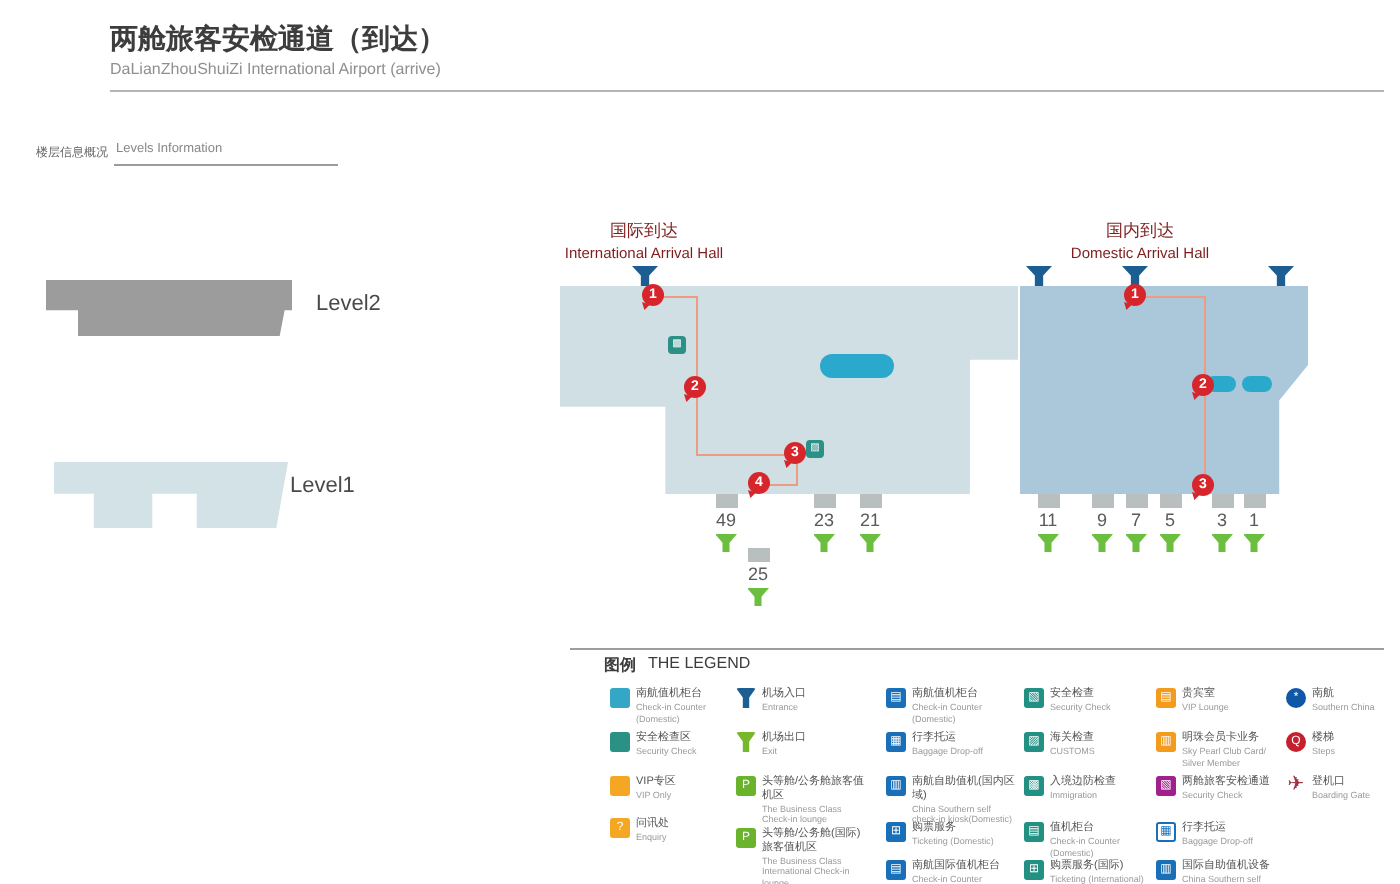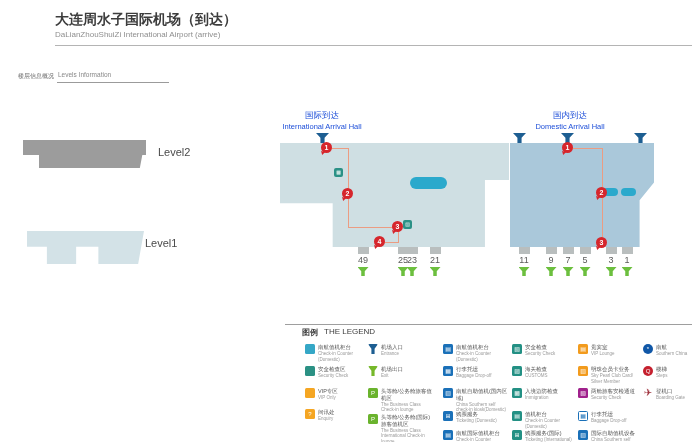--- a/index.html
+++ b/index.html
@@ -12,21 +12,21 @@
   .subtitle{left:55px;top:30px;font-size:8px;color:#8f8f8f;}
   .hline{height:1px;background:#b4b4b4;}
 
   
   .lv-zh{left:18px;top:72px;font-size:6px;color:#666;}
   .lv-en{left:58px;top:71px;font-size:6.5px;color:#888;}
   .shape{position:absolute;}
   .lv-label{font-size:11px;color:#4a4a4a;}
 
   
-  .hall-label{width:110px;text-align:center;color:#1d4ed8;}
+  .hall-label{width:110px;text-align:center;color:#7f1d1d;}
   .hall-zh{font-size:8.5px;display:block;}
   .hall-en{font-size:7.5px;display:block;}
   .funnel{clip-path:polygon(0 0,100% 0,66% 48%,66% 100%,34% 100%,34% 48%);}
   .entrance{width:13px;height:10px;background:#1d5e92;}
   .belt{background:#2ba9cc;border-radius:6px;}
   .rl{background:#eb9c82;}
   .pin{width:11px;height:11px;background:#d6262c;border-radius:50%;color:#fff;
        font-size:7px;font-weight:bold;text-align:center;line-height:11px;z-index:5;}
   .pin:after{content:"";position:absolute;left:0;bottom:-2px;width:4px;height:4px;
        background:#d6262c;clip-path:polygon(0 0,100% 30%,30% 100%);}
@@ -48,21 +48,21 @@
   .ic.circ{border-radius:50%;}
   .ic.outl{background:#fff;border:1px solid #1a70b8;color:#1a70b8;width:8px;height:8px;line-height:8px;}
   .ic.plane{background:none;color:#a03540;font-size:10px;line-height:10px;}
   .lt{display:block;}
   .lzh{display:block;font-size:5.5px;color:#555;line-height:1.25;}
   .len{display:block;font-size:4.5px;color:#9a9a9a;line-height:1.25;}
 </style>
 </head>
 <body>
 
-<div class="abs title">大连周水子国际机场（到达）</div>
+<div class="abs title">两舱旅客安检通道（到达）</div>
 <div class="abs subtitle">DaLianZhouShuiZi International Airport (arrive)</div>
 <div class="abs hline" style="left:55px;top:45px;width:637px;"></div>
 
 <div class="abs lv-zh">楼层信息概况</div>
 <div class="abs lv-en">Levels Information</div>
 <div class="abs hline" style="left:57px;top:82px;width:112px;background:#9b9b9b;"></div>
 
 <div class="shape" style="left:23px;top:140px;width:123px;height:28px;background:#9c9c9c;
      clip-path:polygon(0 0,100% 0,100% 54%,97% 54%,95% 100%,13% 100%,13% 54%,0 54%);"></div>
 <div class="abs lv-label" style="left:158px;top:146px;">Level2</div>
@@ -112,21 +112,21 @@
 <div class="abs pin" style="left:596px;top:237px;"><span>3</span></div>
 
 <div class="abs mapicon" style="left:334px;top:168px;">▩</div>
 <div class="abs mapicon" style="left:403px;top:220px;">▨</div>
 
 <div class="gate" style="left:352px;">
     <span class="sq"></span>
     <span class="num">49</span>
     <span class="arr funnel"></span>
   </div>
-<div class="gate" style="left:392px;">
+<div class="gate" style="left:368px;margin-top:27px;">
     <span class="sq"></span>
     <span class="num">25</span>
     <span class="arr funnel"></span>
   </div>
 <div class="gate" style="left:401px;">
     <span class="sq"></span>
     <span class="num">23</span>
     <span class="arr funnel"></span>
   </div>
 <div class="gate" style="left:424px;">

